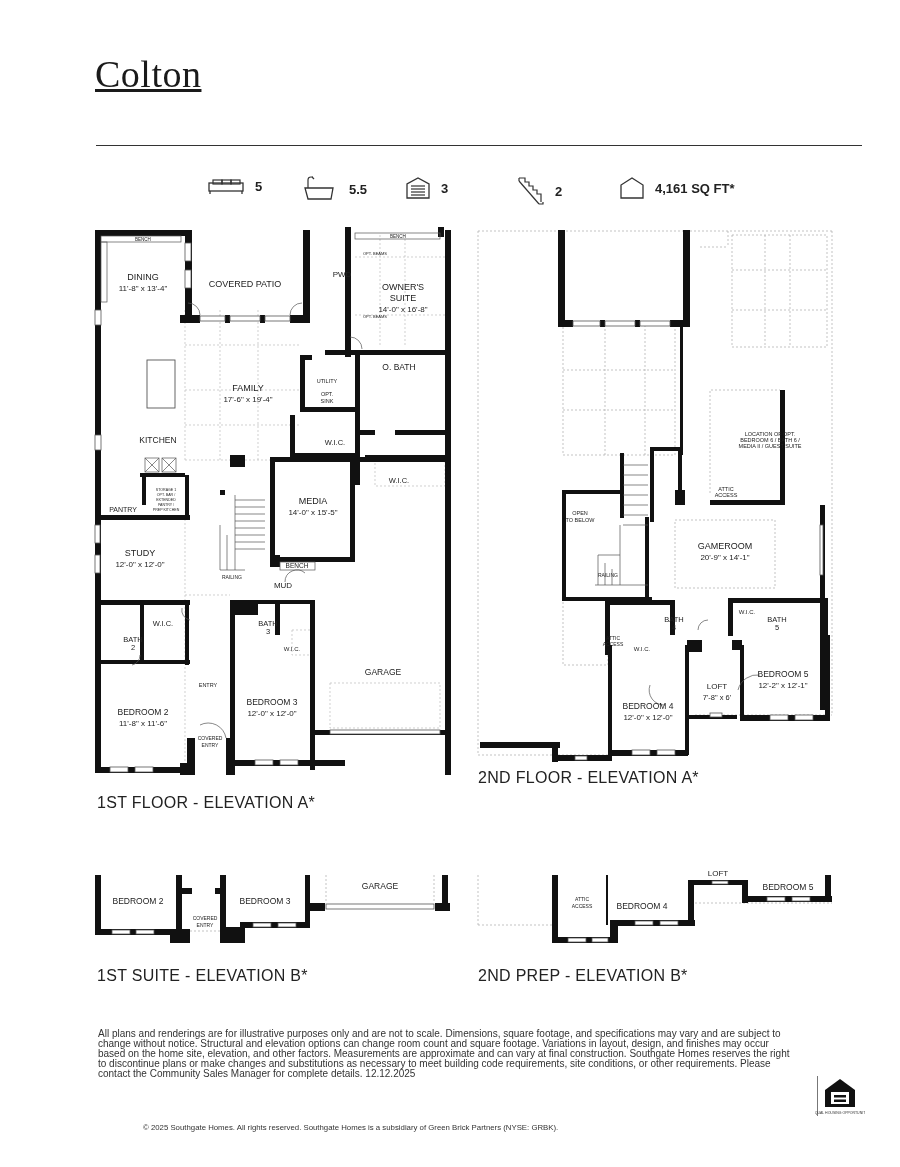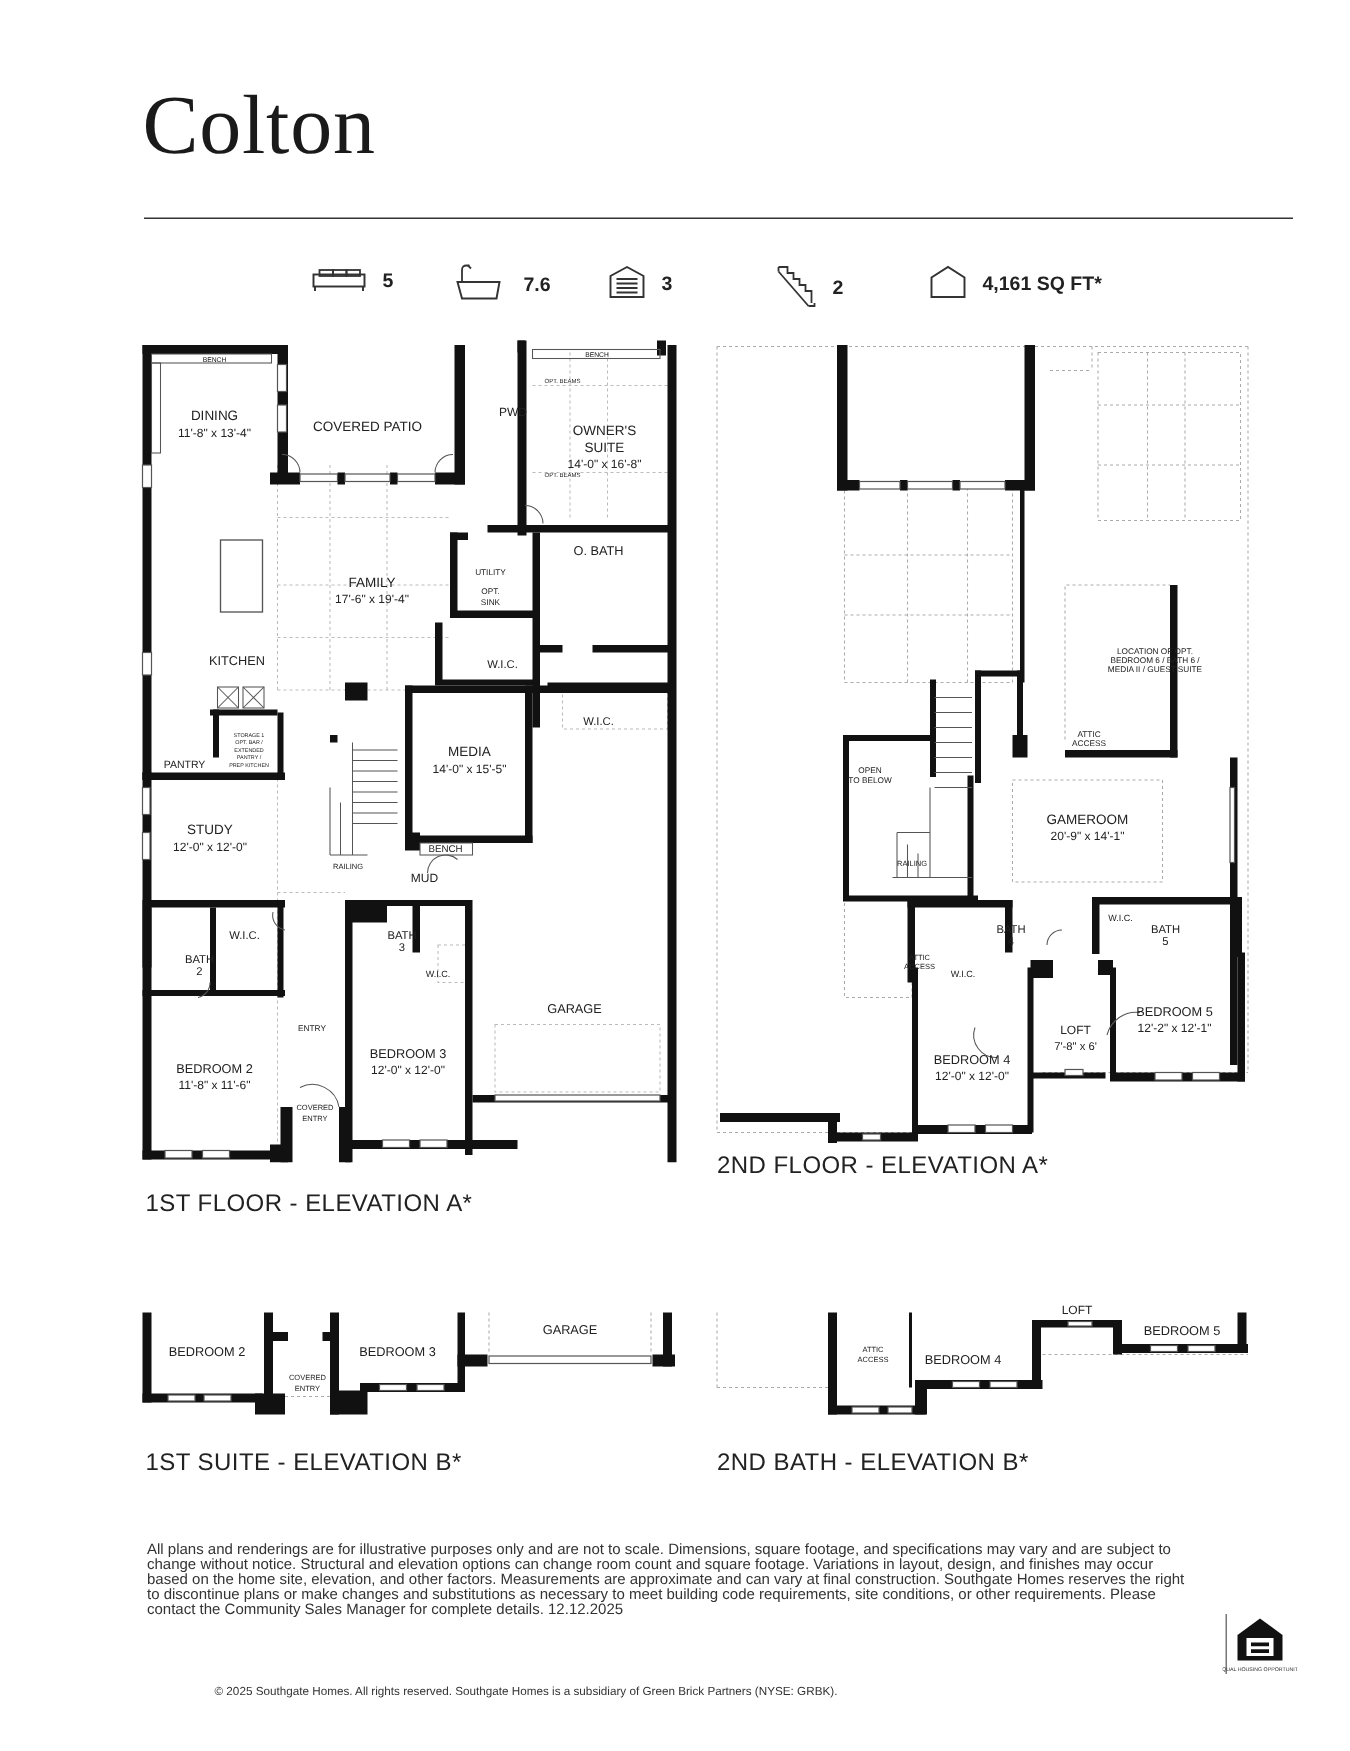--- a/index.html
+++ b/index.html
@@ -1,17 +1,17 @@
 <!DOCTYPE html>
 <html><head>
 <meta charset="utf-8">
 <style>
   html, body { margin: 0; padding: 0; background: #ffffff; }
   body { width: 900px; height: 1167px; position: relative; overflow: hidden; font-family: "Liberation Sans", sans-serif; color: #1a1a1a; }
-  .title { position: absolute; left: 95px; top: 52px; font-family: "Liberation Serif", serif; font-size: 56px; font-weight: normal; color: #1a1a1a; letter-spacing: 0.5px; }
+  .title { position: absolute; left: 95px; top: 52px; font-family: "Liberation Serif", serif; font-size: 38px; font-weight: normal; color: #1a1a1a; letter-spacing: 0.5px; text-decoration: underline; }
   .rule { position: absolute; left: 96px; top: 145px; width: 766px; height: 1px; background: #333; }
   .stats { position: absolute; top: 176px; left: 0; width: 900px; height: 30px; }
   .stat { position: absolute; top: 0; display: flex; align-items: center; gap: 10px; }
   .stat svg { display: block; }
   .stat-val { font-size: 13px; font-weight: bold; color: #222; }
   .plan { position: absolute; }
   .plan text { font-family: "Liberation Sans", sans-serif; fill: #222; }
   .caption { position: absolute; font-size: 16px; color: #222; letter-spacing: 0.3px; }
   .disclaimer { position: absolute; left: 98px; top: 1029px; width: 700px; font-size: 10px; line-height: 10px; color: #333; }
   .copyright { position: absolute; left: 98px; top: 1123px; width: 700px; font-size: 7.8px; color: #333; padding-left: 45px; }
@@ -35,21 +35,21 @@
       <line x1="35" y1="15" x2="35" y2="18" stroke="#333" stroke-width="1.3"></line>
     </svg>
     <span class="stat-val">5</span>
   </div>
   <div class="stat" style="left:303px;">
     <svg width="36" height="26" viewBox="0 0 36 26">
       <path d="M5 12 L5 4 Q5 1 8 1 L10 1" fill="none" stroke="#333" stroke-width="1.2"></path>
       <path d="M9 1 L11 3" stroke="#333" stroke-width="1.2"></path>
       <path d="M2 12 L30 12 L28 23 L5 23 Z" fill="none" stroke="#333" stroke-width="1.3"></path>
     </svg>
-    <span class="stat-val">7.6</span>
+    <span class="stat-val">5.5</span>
   </div>
   <div class="stat" style="left:405px;">
     <svg width="26" height="24" viewBox="0 0 26 24">
       <path d="M2 22 L2 8 L13 2 L24 8 L24 22 Z" fill="none" stroke="#333" stroke-width="1.3"></path>
       <line x1="6" y1="10" x2="20" y2="10" stroke="#333" stroke-width="1.2"></line>
       <line x1="6" y1="13" x2="20" y2="13" stroke="#333" stroke-width="1.2"></line>
       <line x1="6" y1="16" x2="20" y2="16" stroke="#333" stroke-width="1.2"></line>
       <line x1="6" y1="19" x2="20" y2="19" stroke="#333" stroke-width="1.2"></line>
     </svg>
     <span class="stat-val">3</span>
@@ -457,21 +457,21 @@
     <rect x="322" y="27" width="18" height="4"></rect>
   </g>
   <g text-anchor="middle">
     <text x="112" y="31" font-size="5">ATTIC</text>
     <text x="112" y="38" font-size="5">ACCESS</text>
     <text x="172" y="39" font-size="8.5">BEDROOM 4</text>
     <text x="248" y="6" font-size="8">LOFT</text>
     <text x="318" y="20" font-size="8.5">BEDROOM 5</text>
   </g>
 </svg>
-<div class="caption" style="left:478px; top:967px;">2ND BATH - ELEVATION B*</div>
+<div class="caption" style="left:478px; top:967px;">2ND PREP - ELEVATION B*</div>
 
 <div class="disclaimer">All plans and renderings are for illustrative purposes only and are not to scale. Dimensions, square footage, and specifications may vary and are subject to change without notice. Structural and elevation options can change room count and square footage. Variations in layout, design, and finishes may occur based on the home site, elevation, and other factors. Measurements are approximate and can vary at final construction. Southgate Homes reserves the right to discontinue plans or make changes and substitutions as necessary to meet building code requirements, site conditions, or other requirements. Please contact the Community Sales Manager for complete details. 12.12.2025</div>
 <div class="copyright">© 2025 Southgate Homes. All rights reserved. Southgate Homes is a subsidiary of Green Brick Partners (NYSE: GRBK).</div>
 <div class="eho-divider"></div>
 <svg class="eho" viewBox="0 0 50 50">
   <path d="M25 6 L10 17 L10 34 L40 34 L40 17 Z" fill="#111"></path>
   <rect x="16" y="19" width="18" height="12" fill="#fff"></rect>
   <rect x="19" y="22" width="12" height="2.5" fill="#111"></rect>
   <rect x="19" y="26.5" width="12" height="2.5" fill="#111"></rect>
   <text x="25" y="41" font-size="3.5" text-anchor="middle" font-family="Liberation Sans, sans-serif" fill="#333">EQUAL HOUSING OPPORTUNITY</text>

